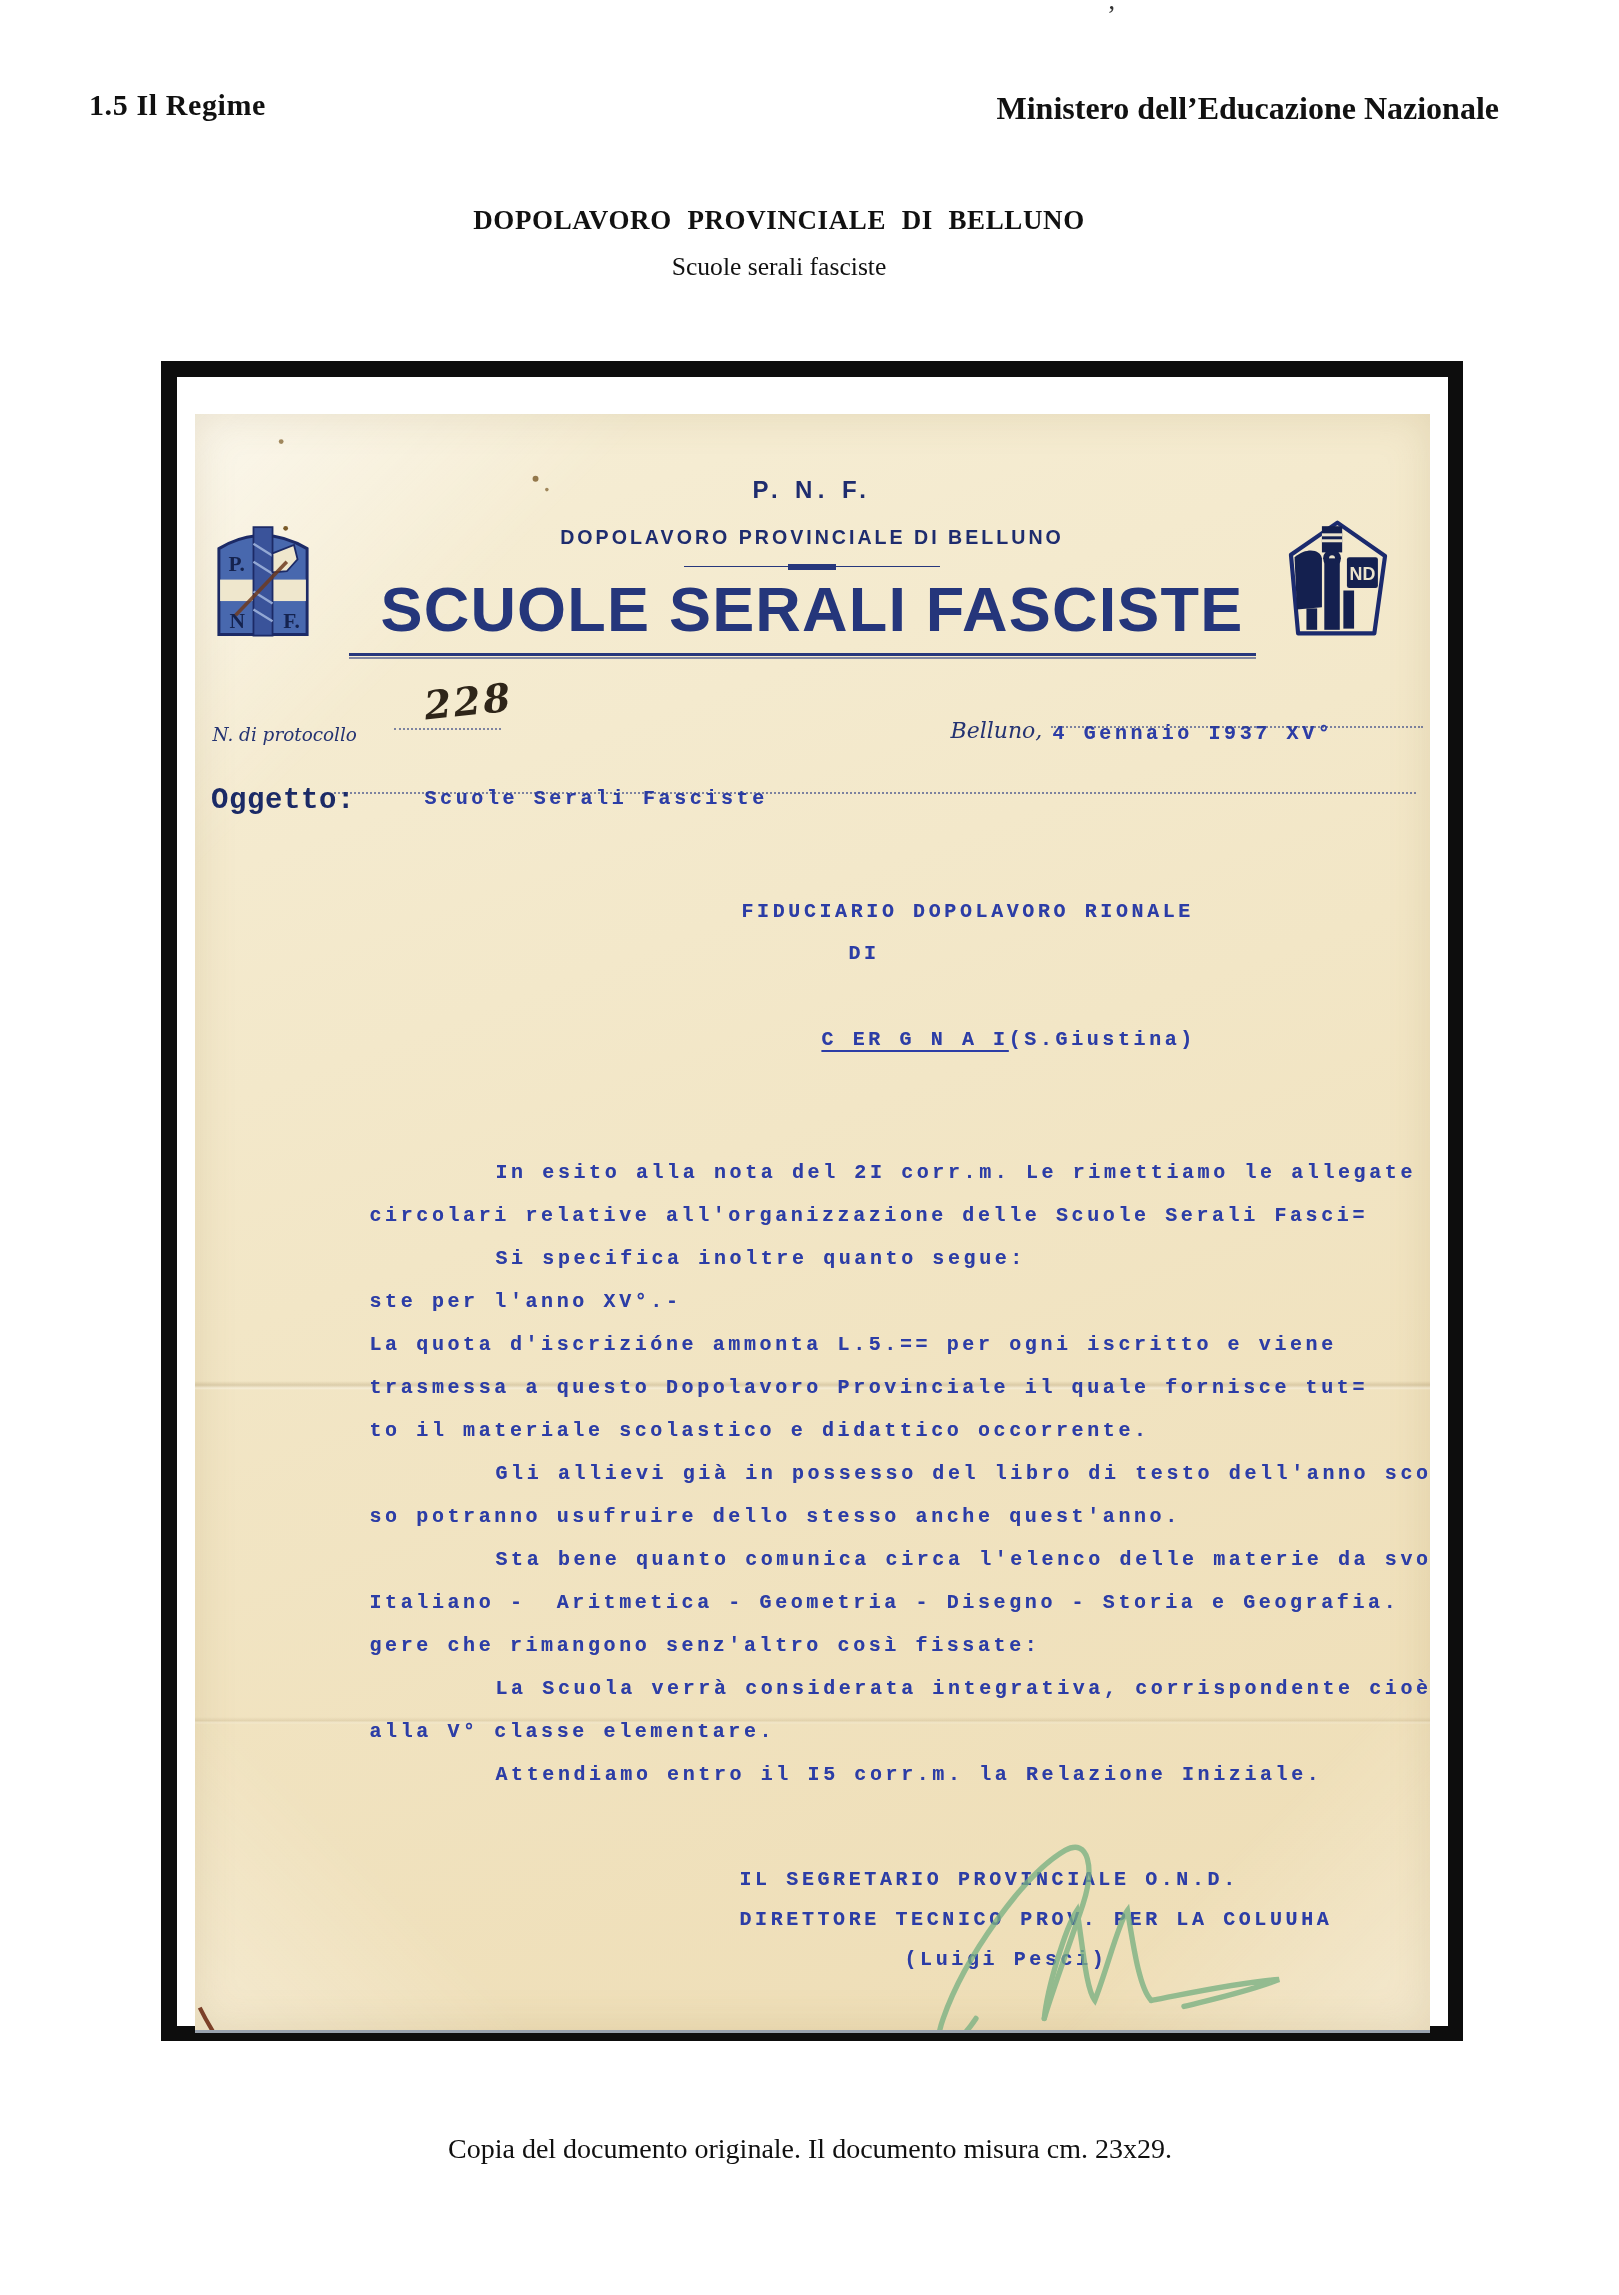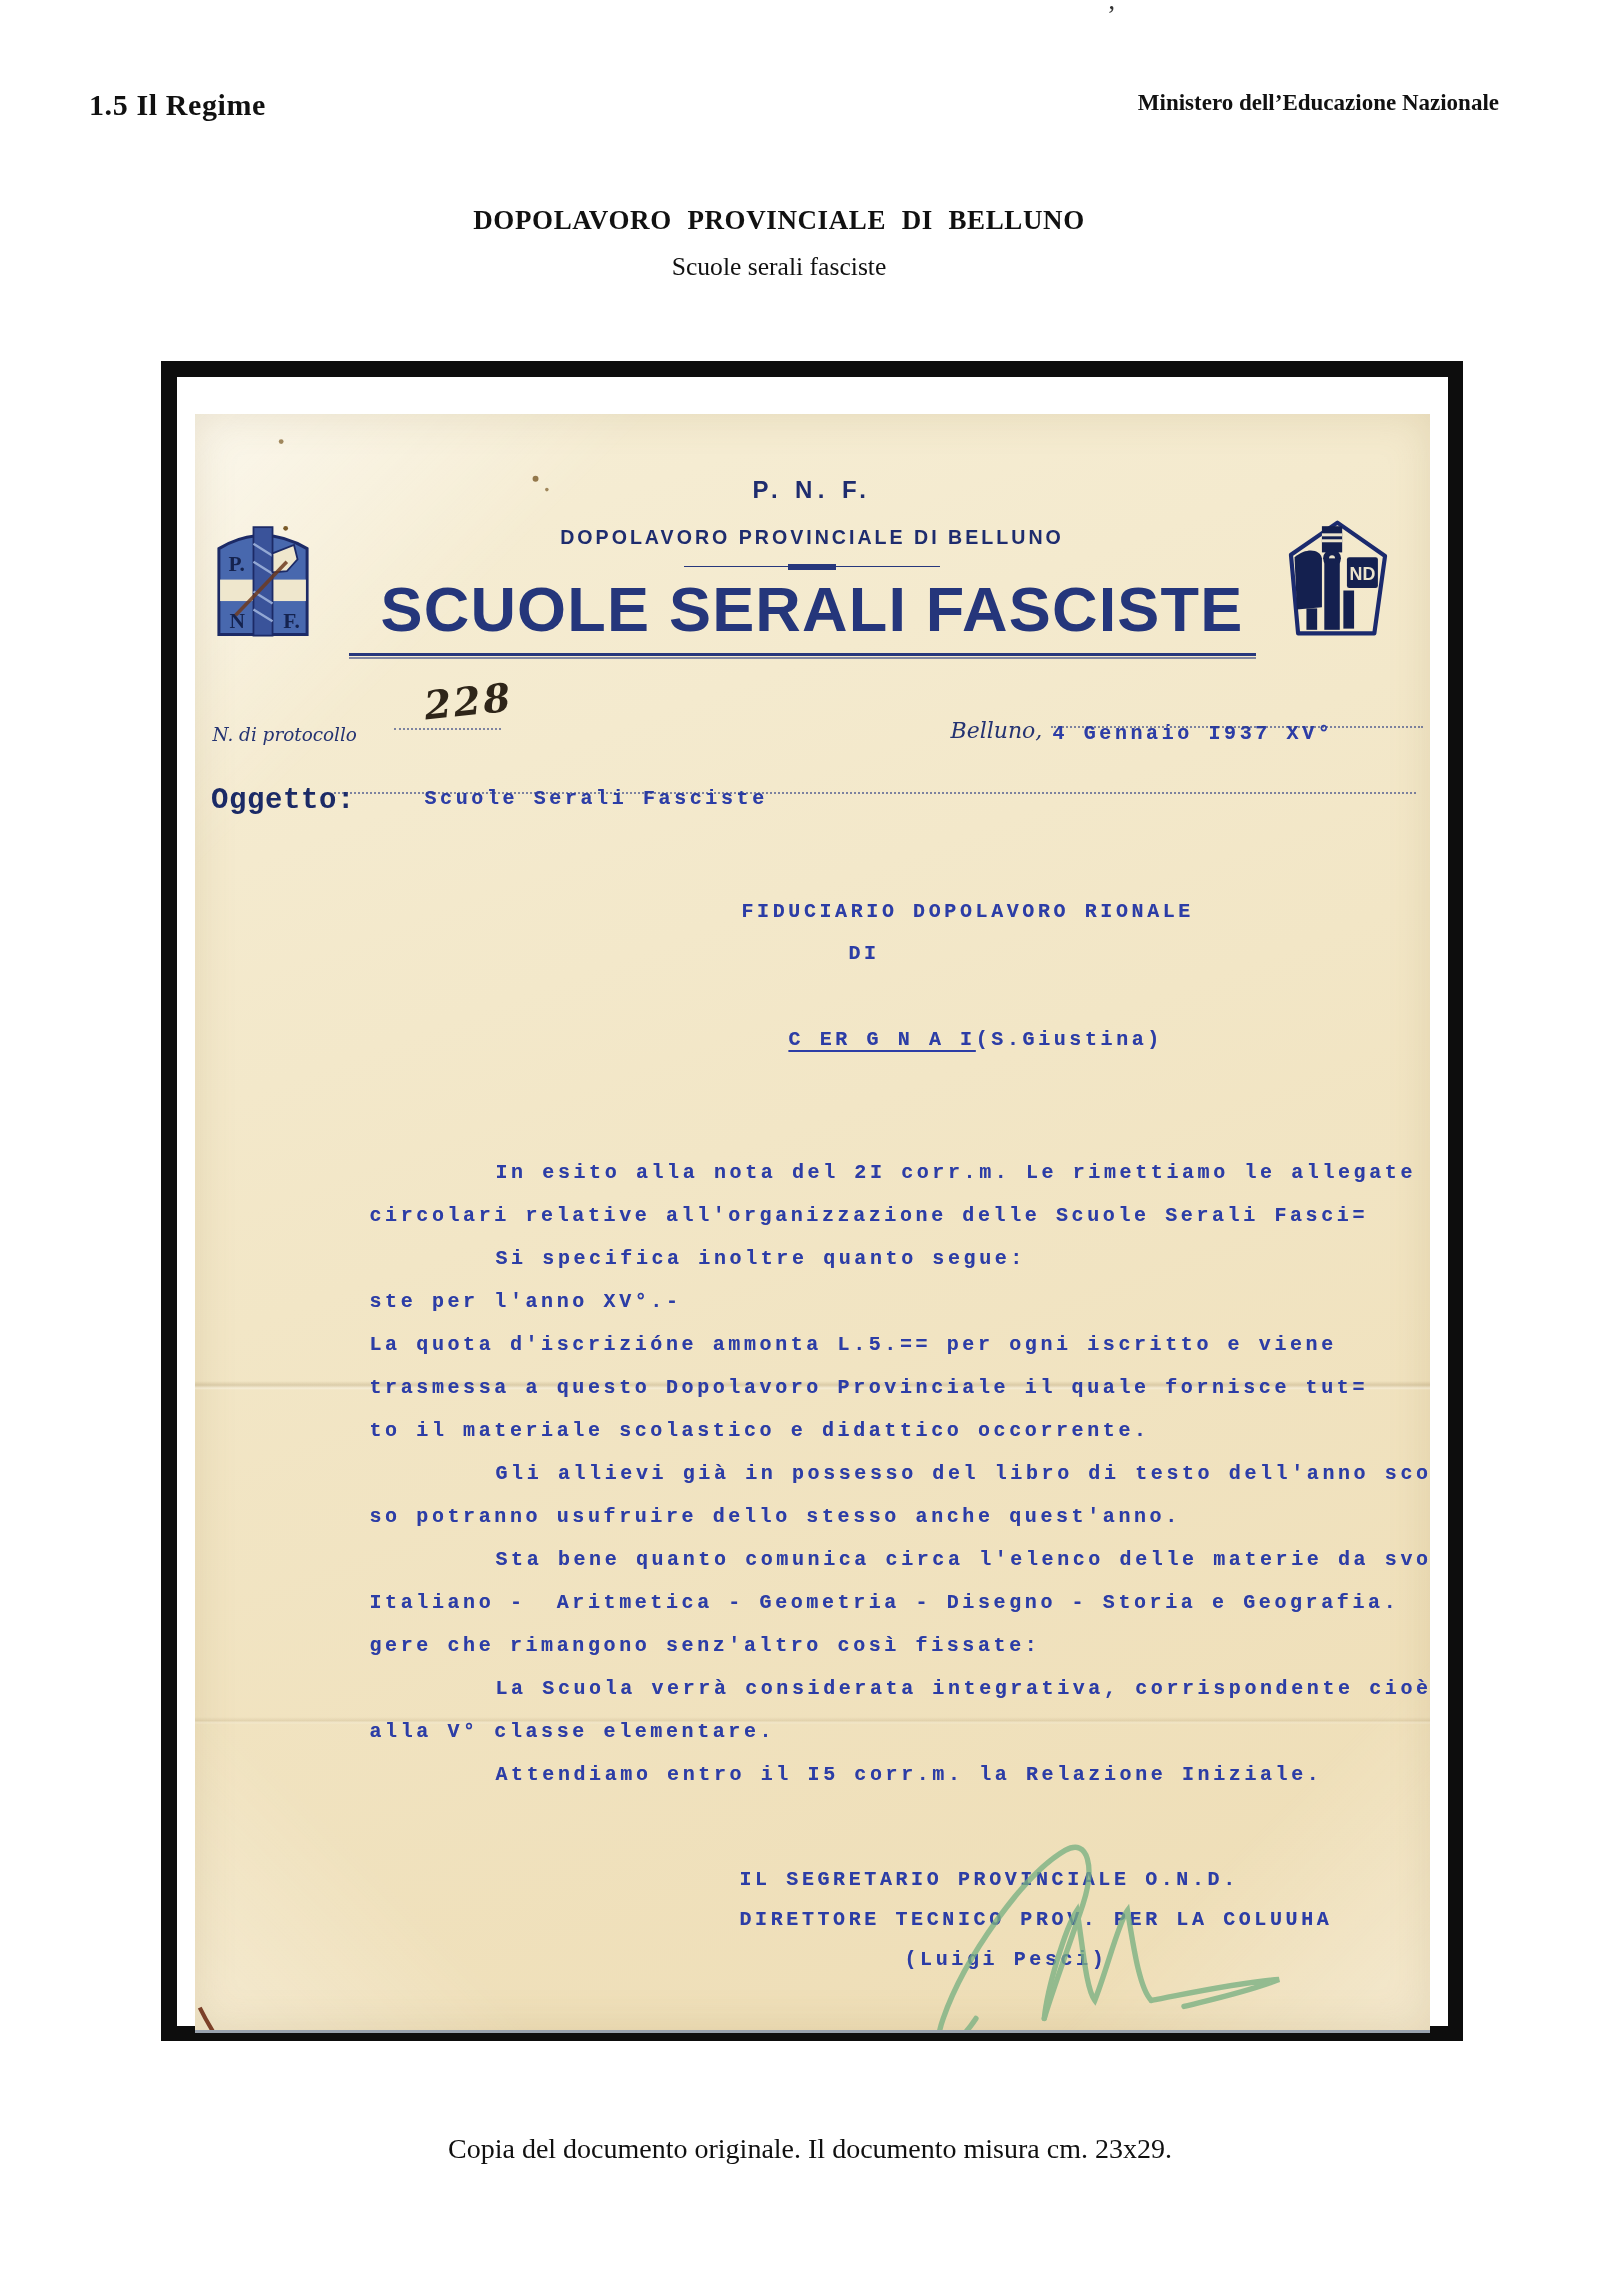--- a/index.html
+++ b/index.html
@@ -1,20 +1,20 @@
 <!DOCTYPE html>
 <html style="font-size:9.5px"><head>
 <meta charset="utf-8">
 <style>
   html,body{margin:0;padding:0;background:#e8e8e8;}
   .page{position:relative;width:1620px;height:2295px;background:#ffffff;overflow:hidden;
         font-family:"Liberation Serif", serif;color:#111;}
   
   .hdr-left{position:absolute;left:89px;top:88px;font-size:30px;font-weight:700;letter-spacing:0.6px;}
-  .hdr-right{position:absolute;right:121px;top:90px;font-size:23px;font-weight:700;}
+  .hdr-right{position:absolute;right:121px;top:90px;font-size:32px;font-weight:700;}
   .title-wrap{position:absolute;left:0;top:205px;width:100%;text-align:center;transform:translateX(-31px);}
   .pg-title{font-size:27px;font-weight:700;word-spacing:8.3px;letter-spacing:0.6px;}
   .pg-sub{margin-top:15.5px;font-size:25.6px;font-weight:400;}
   .stray{position:absolute;left:1107px;top:0px;font-size:27px;color:#333;}
   .caption{position:absolute;left:0;top:2133px;width:100%;text-align:center;
            font-size:28px;color:#101010;}
   
   .frame{position:absolute;left:161px;top:361px;width:1302px;height:1680px;
          background:#0d0d0d;box-sizing:border-box;padding:15.5px;}
   .mat{width:100%;height:100%;background:#ffffff;box-sizing:border-box;padding:13px 18px 16.6px 18px;}
@@ -61,21 +61,21 @@
             font-style:italic;font-size:39px;font-weight:700;color:#2e2519;transform:rotate(-6deg);letter-spacing:2.4px;}
   .oggetto{position:absolute;left:16.6px;top:370px;font-family:Liberation Mono, monospace;
            font-weight:700;font-size:29px;color:#1b2a66;letter-spacing:0.6px;}
   
   .tw{font-family:"Liberation Mono",monospace;font-weight:700;font-size:20px;letter-spacing:3.6px;
       color:#2c3da6;white-space:pre;text-shadow:0 0 0.6px rgba(44,61,166,.45);}
   .tw-date{position:absolute;left:858px;top:308px;}
   .tw-subject{position:absolute;left:230px;top:373px;}
   .rcp1{position:absolute;left:547px;top:486px;}
   .rcp2{position:absolute;left:654px;top:528px;}
-  .rcp3{position:absolute;left:594px;top:614px;}
+  .rcp3{position:absolute;left:627px;top:614px;}
   .town-u{text-decoration:underline;text-decoration-thickness:1.8px;text-underline-offset:5.4px;}
   .body-block{position:absolute;left:175px;top:737px;width:1106px;}
   .bline{height:43px;line-height:43px;}
   .bline.ind{padding-left:126px;}
   .sig-block{position:absolute;left:545px;top:1446px;}
   .sig-block .sline{height:40px;line-height:40px;}
   .sig-block .s3{padding-left:165px;}
   .overlay-svg{position:absolute;left:0;top:0;width:100%;height:100%;pointer-events:none;}
 </style>
 </head>

